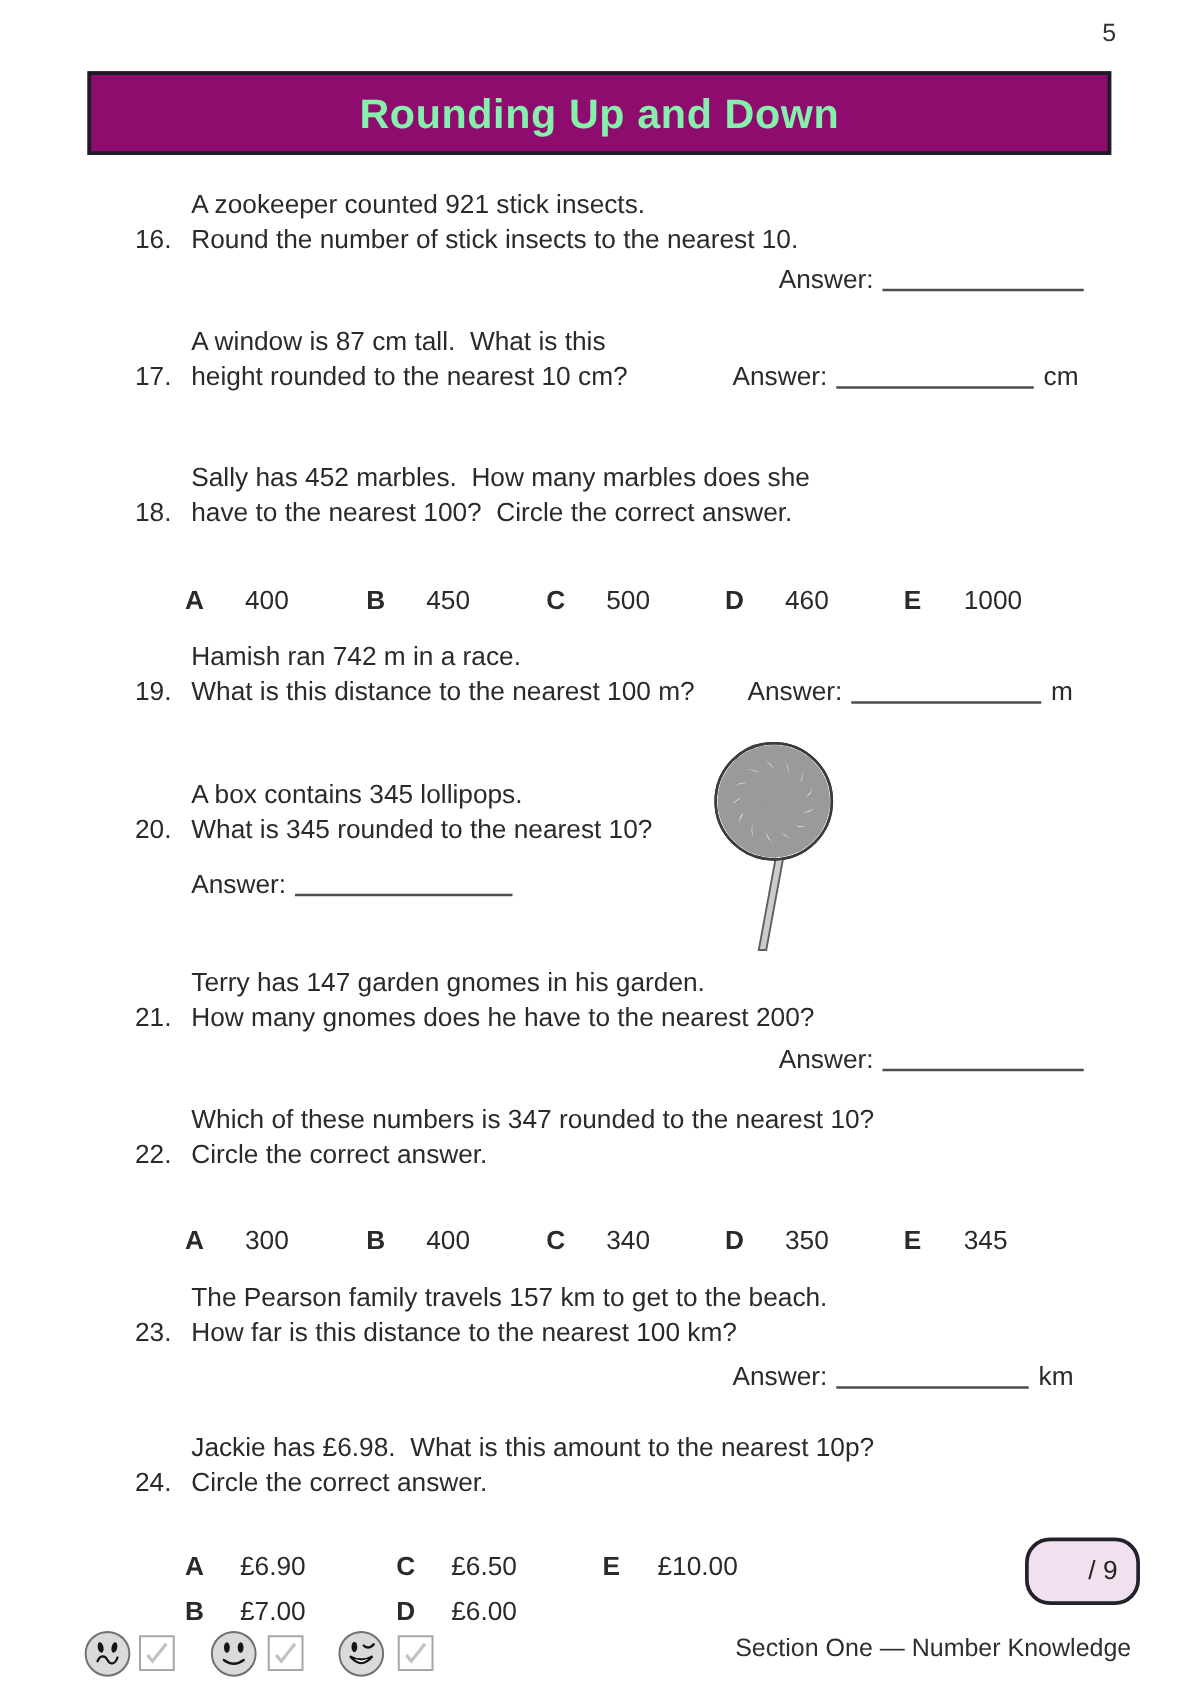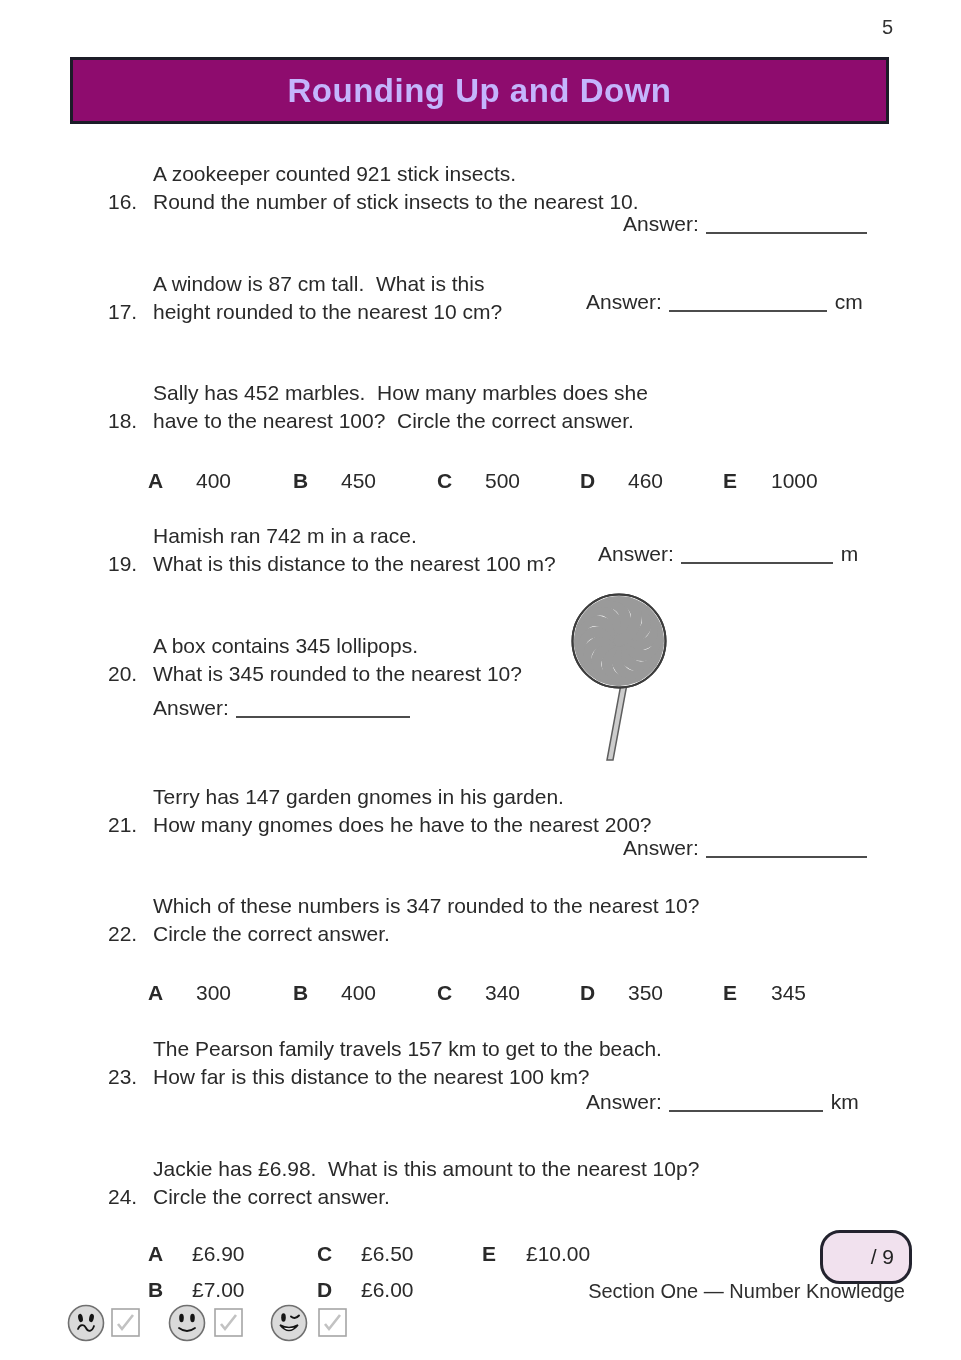--- a/index.html
+++ b/index.html
@@ -7,42 +7,42 @@
   .page {
     position:relative; width:961px; height:1360px; background:#ffffff;
     font-family:"Liberation Sans", sans-serif; color:#2a2a2a; overflow:hidden;
   }
   .page-number { position:absolute; top:16px; right:68px; font-size:20px; color:#333; }
   .header-bar {
     position:absolute; left:70px; top:57px; width:819px; height:67px;
     background:#8e0c6e; border:3px solid #1c1c28;
     display:flex; align-items:center; justify-content:center;
   }
-  .header-title { color:#c4b5fd; font-size:33px; font-weight:700; letter-spacing:0.5px; }
+  .header-title { color:#86efac; font-size:33px; font-weight:700; letter-spacing:0.5px; }
   .q { position:absolute; left:108px; width:772px; display:flex; font-size:21px; line-height:28px;align-items:flex-end; }
   .qnum { flex:none; width:45px; }
-  .qtext { white-space:pre-wrap;margin-top:10px; }
+  .qtext { white-space:pre-wrap; }
   .ansrow { position:absolute; font-size:21px; line-height:28px; white-space:nowrap; }
   .ansline {
     display:inline-block; border-bottom:2px solid #4c4c4c; height:20px;
     vertical-align:-3px; margin-left:7px; margin-right:8px;
   }
   .w161 { width:161px; } .w158 { width:158px; } .w152 { width:152px; }
   .w174 { width:174px; } .w154 { width:154px; }
   .mcq { position:absolute; left:108px; width:772px; height:28px; font-size:21px; line-height:28px;margin-top:30px; }
   .opt { position:absolute; top:0; white-space:nowrap; }
   .ltr { display:inline-block; width:48px; font-weight:700; }
   .ltr-n { display:inline-block; width:44px; font-weight:700; }
   .score-box {
     position:absolute; left:820px; top:1230px; width:92px; height:54px;
     background:#f1e1ee; border:3px solid #23232e; border-radius:20px;
     display:flex; align-items:center; justify-content:flex-end;
     padding-right:15px; font-size:21px; color:#222;
   }
-  .footer-text { position:absolute; top:1280px; right:56px; font-size:20px; color:#2e2e2e; }
+  .footer-text { position:absolute; top:1308px; right:56px; font-size:20px; color:#2e2e2e; }
   .footer-icons { position:absolute; left:60px; top:1298px; }
   .lollipop { position:absolute; left:563px; top:578px; }
 </style>
 </head>
 <body>
 
 <div class="page">
 
   <div class="page-number">5</div>
 

